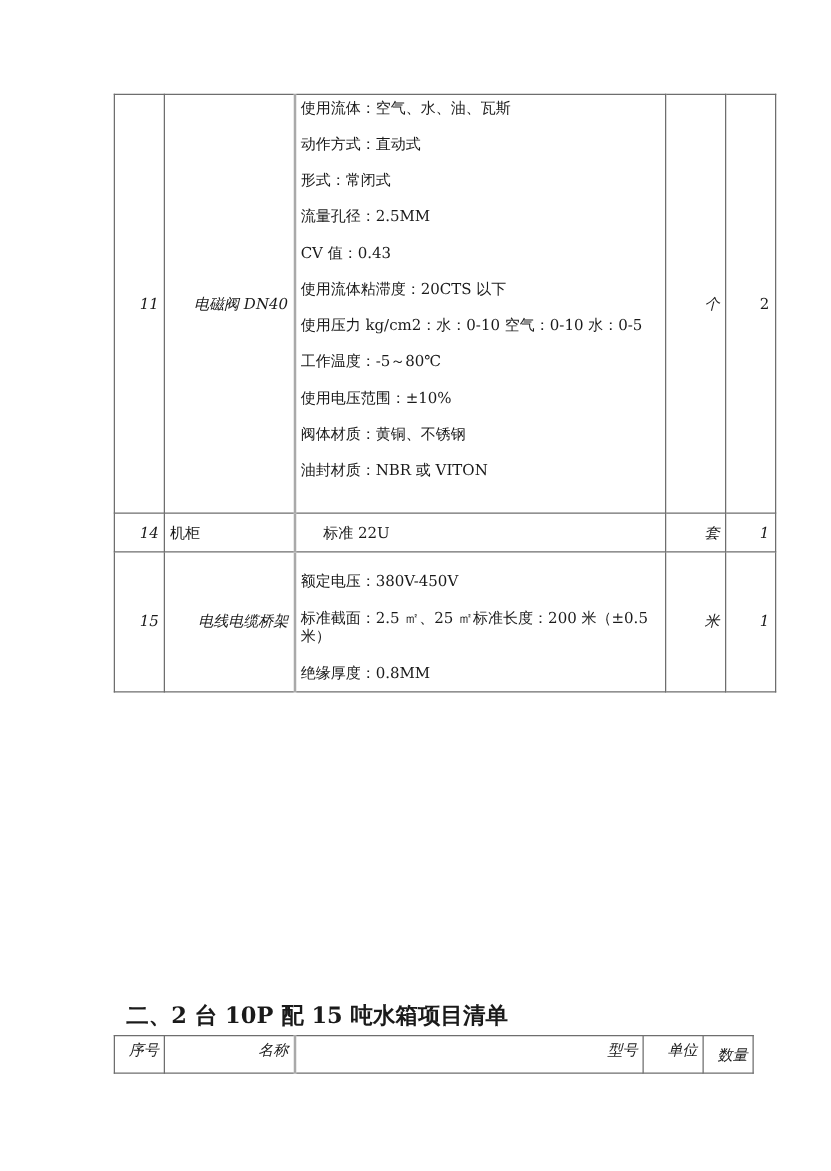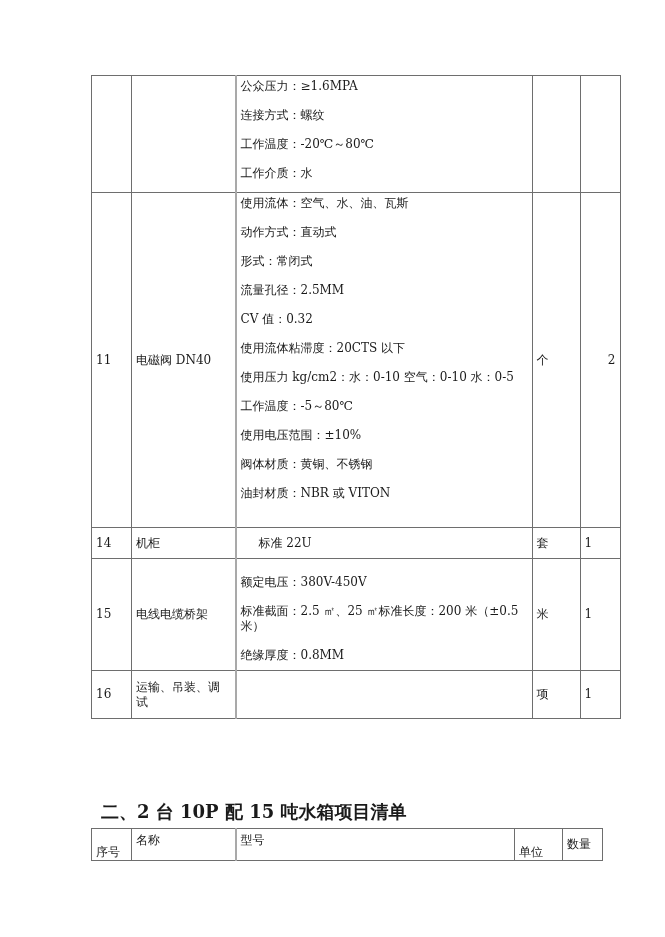--- a/index.html
+++ b/index.html
@@ -2,21 +2,21 @@
 <html><head>
 <meta charset="utf-8">
 <style>
   html, body { margin: 0; padding: 0; background: #ffffff; }
   body { width: 665px; height: 937px; position: relative; overflow: hidden;
          font-family: "DejaVu Serif", "Liberation Serif", serif; color: #1a1a1a; font-size: 12px; }
   table.t { position: absolute; left: 91px; border-collapse: collapse; table-layout: fixed; }
   table.t td { border: 1px solid #6e6e6e; padding: 0 4px; vertical-align: middle; line-height: 15px; font-size: 12px; }
   table.t td.c2 { border-left: 2px solid #a9a9a9; }
   .c2 { width: 269px; }
-  .center { text-align: left; }
+  .center { text-align: right; font-style: italic; }
   .right { text-align: right; }
   .spec { display: block; margin: 7px 0 14px 0; }
   .spec:last-child { margin-bottom: 7px; }
   .bold { font-weight: bold; font-family: "DejaVu Sans Mono", "Liberation Mono", monospace; font-size: 12px; }
   .indent { padding-left: 22px !important; }
   #t1 { top: 75px; }
   #t2 { top: 828px; }
   .section-title { position: absolute; left: 101px; top: 800px; font-weight: bold; font-size: 18px; }
 </style>
 </head>
@@ -24,41 +24,29 @@
 
 <table class="t" id="t1">
   <colgroup>
     <col style="width:40px">
       <col style="width:104px">
       <col style="width:279px">
       <col style="width:48px">
       <col style="width:40px">
   </colgroup>
   <tbody>
-    <tr style="height:117px">
-      <td class="center"></td>
-      <td></td>
-      <td class="c2" style="vertical-align:top">
-        <span class="spec" style="margin-top:3px">公众压力：≥1.6MPA</span>
-        <span class="spec">连接方式：螺纹</span>
-        <span class="spec">工作温度：-20℃～80℃</span>
-        <span class="spec">工作介质：水</span>
-      </td>
-      <td class="center"></td>
-      <td class="right"></td>
-    </tr>
     <tr style="height:335px">
       <td class="center">11</td>
       <td class="center">电磁阀 DN40</td>
       <td class="c2" style="vertical-align:top">
         <span class="spec" style="margin-top:3px">使用流体：空气、水、油、瓦斯</span>
         <span class="spec">动作方式：直动式</span>
         <span class="spec">形式：常闭式</span>
         <span class="spec">流量孔径：2.5MM</span>
-        <span class="spec">CV 值：0.32</span>
+        <span class="spec">CV 值：0.43</span>
         <span class="spec">使用流体粘滞度：20CTS 以下</span>
         <span class="spec">使用压力 kg/cm2：水：0-10 空气：0-10 水：0-5</span>
         <span class="spec">工作温度：-5～80℃</span>
         <span class="spec">使用电压范围：±10%</span>
         <span class="spec">阀体材质：黄铜、不锈钢</span>
         <span class="spec">油封材质：NBR 或 VITON</span>
       </td>
       <td class="center">个</td>
       <td class="right">2</td>
     </tr>
@@ -73,42 +61,35 @@
       <td class="center">15</td>
       <td class="center">电线电缆桥架</td>
       <td class="c2" style="vertical-align:top">
         <span class="spec" style="margin-top:16px">额定电压：380V-450V</span>
         <span class="spec">标准截面：2.5 ㎡、25 ㎡标准长度：200 米（±0.5 米）</span>
         <span class="spec">绝缘厚度：0.8MM</span>
       </td>
       <td class="center">米</td>
       <td class="center">1</td>
     </tr>
-    <tr style="height:48px">
-      <td class="center">16</td>
-      <td>运输、吊装、调试</td>
-      <td class="c2"></td>
-      <td class="center">项</td>
-      <td class="center">1</td>
-    </tr>
   </tbody>
 </table>
 
 <div class="section-title">二、2 台 10P 配 15 吨水箱项目清单</div>
 
 <table class="t" id="t2">
   <colgroup>
     <col style="width:40px">
       <col style="width:104px">
       <col style="width:279px">
       <col style="width:48px">
       <col style="width:40px">
   </colgroup>
   <tbody>
     <tr style="height:30px">
-      <td class="center" style="vertical-align:top;padding-top:16px">序号</td>
+      <td class="center" style="vertical-align:top;padding-top:4px">序号</td>
       <td class="center" style="vertical-align:top;padding-top:4px">名称</td>
       <td class="c2 center" style="vertical-align:top;padding-top:4px">型号</td>
-      <td class="center" style="vertical-align:top;padding-top:16px">单位</td>
+      <td class="center" style="vertical-align:top;padding-top:4px">单位</td>
       <td class="center" style="vertical-align:top;padding-top:8px">数量</td>
     </tr>
   </tbody>
 </table>
 
 </body></html>

